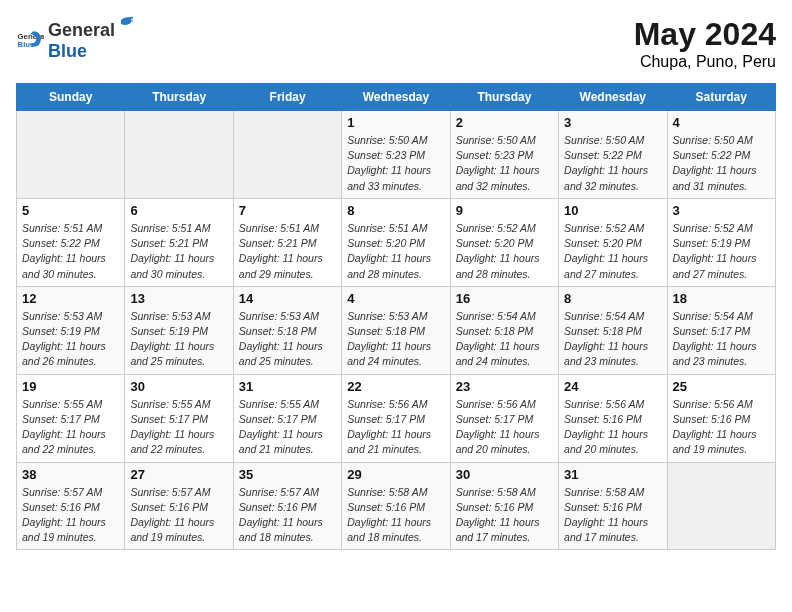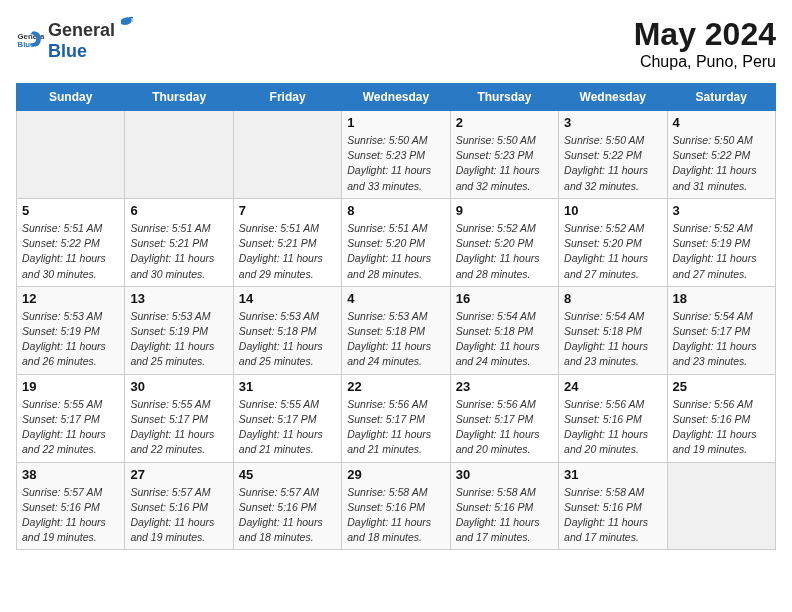--- a/index.html
+++ b/index.html
@@ -323,21 +323,21 @@
 and 19 minutes.</div>
         </td>
         <td>
           <div class="day-number">27</div>
           <div class="day-info" style="white-space: pre-line;">Sunrise: 5:57 AM
 Sunset: 5:16 PM
 Daylight: 11 hours
 and 19 minutes.</div>
         </td>
         <td>
-          <div class="day-number">45</div>
+          <div class="day-number">35</div>
           <div class="day-info" style="white-space: pre-line;">Sunrise: 5:57 AM
 Sunset: 5:16 PM
 Daylight: 11 hours
 and 18 minutes.</div>
         </td>
         <td>
           <div class="day-number">29</div>
           <div class="day-info" style="white-space: pre-line;">Sunrise: 5:58 AM
 Sunset: 5:16 PM
 Daylight: 11 hours

